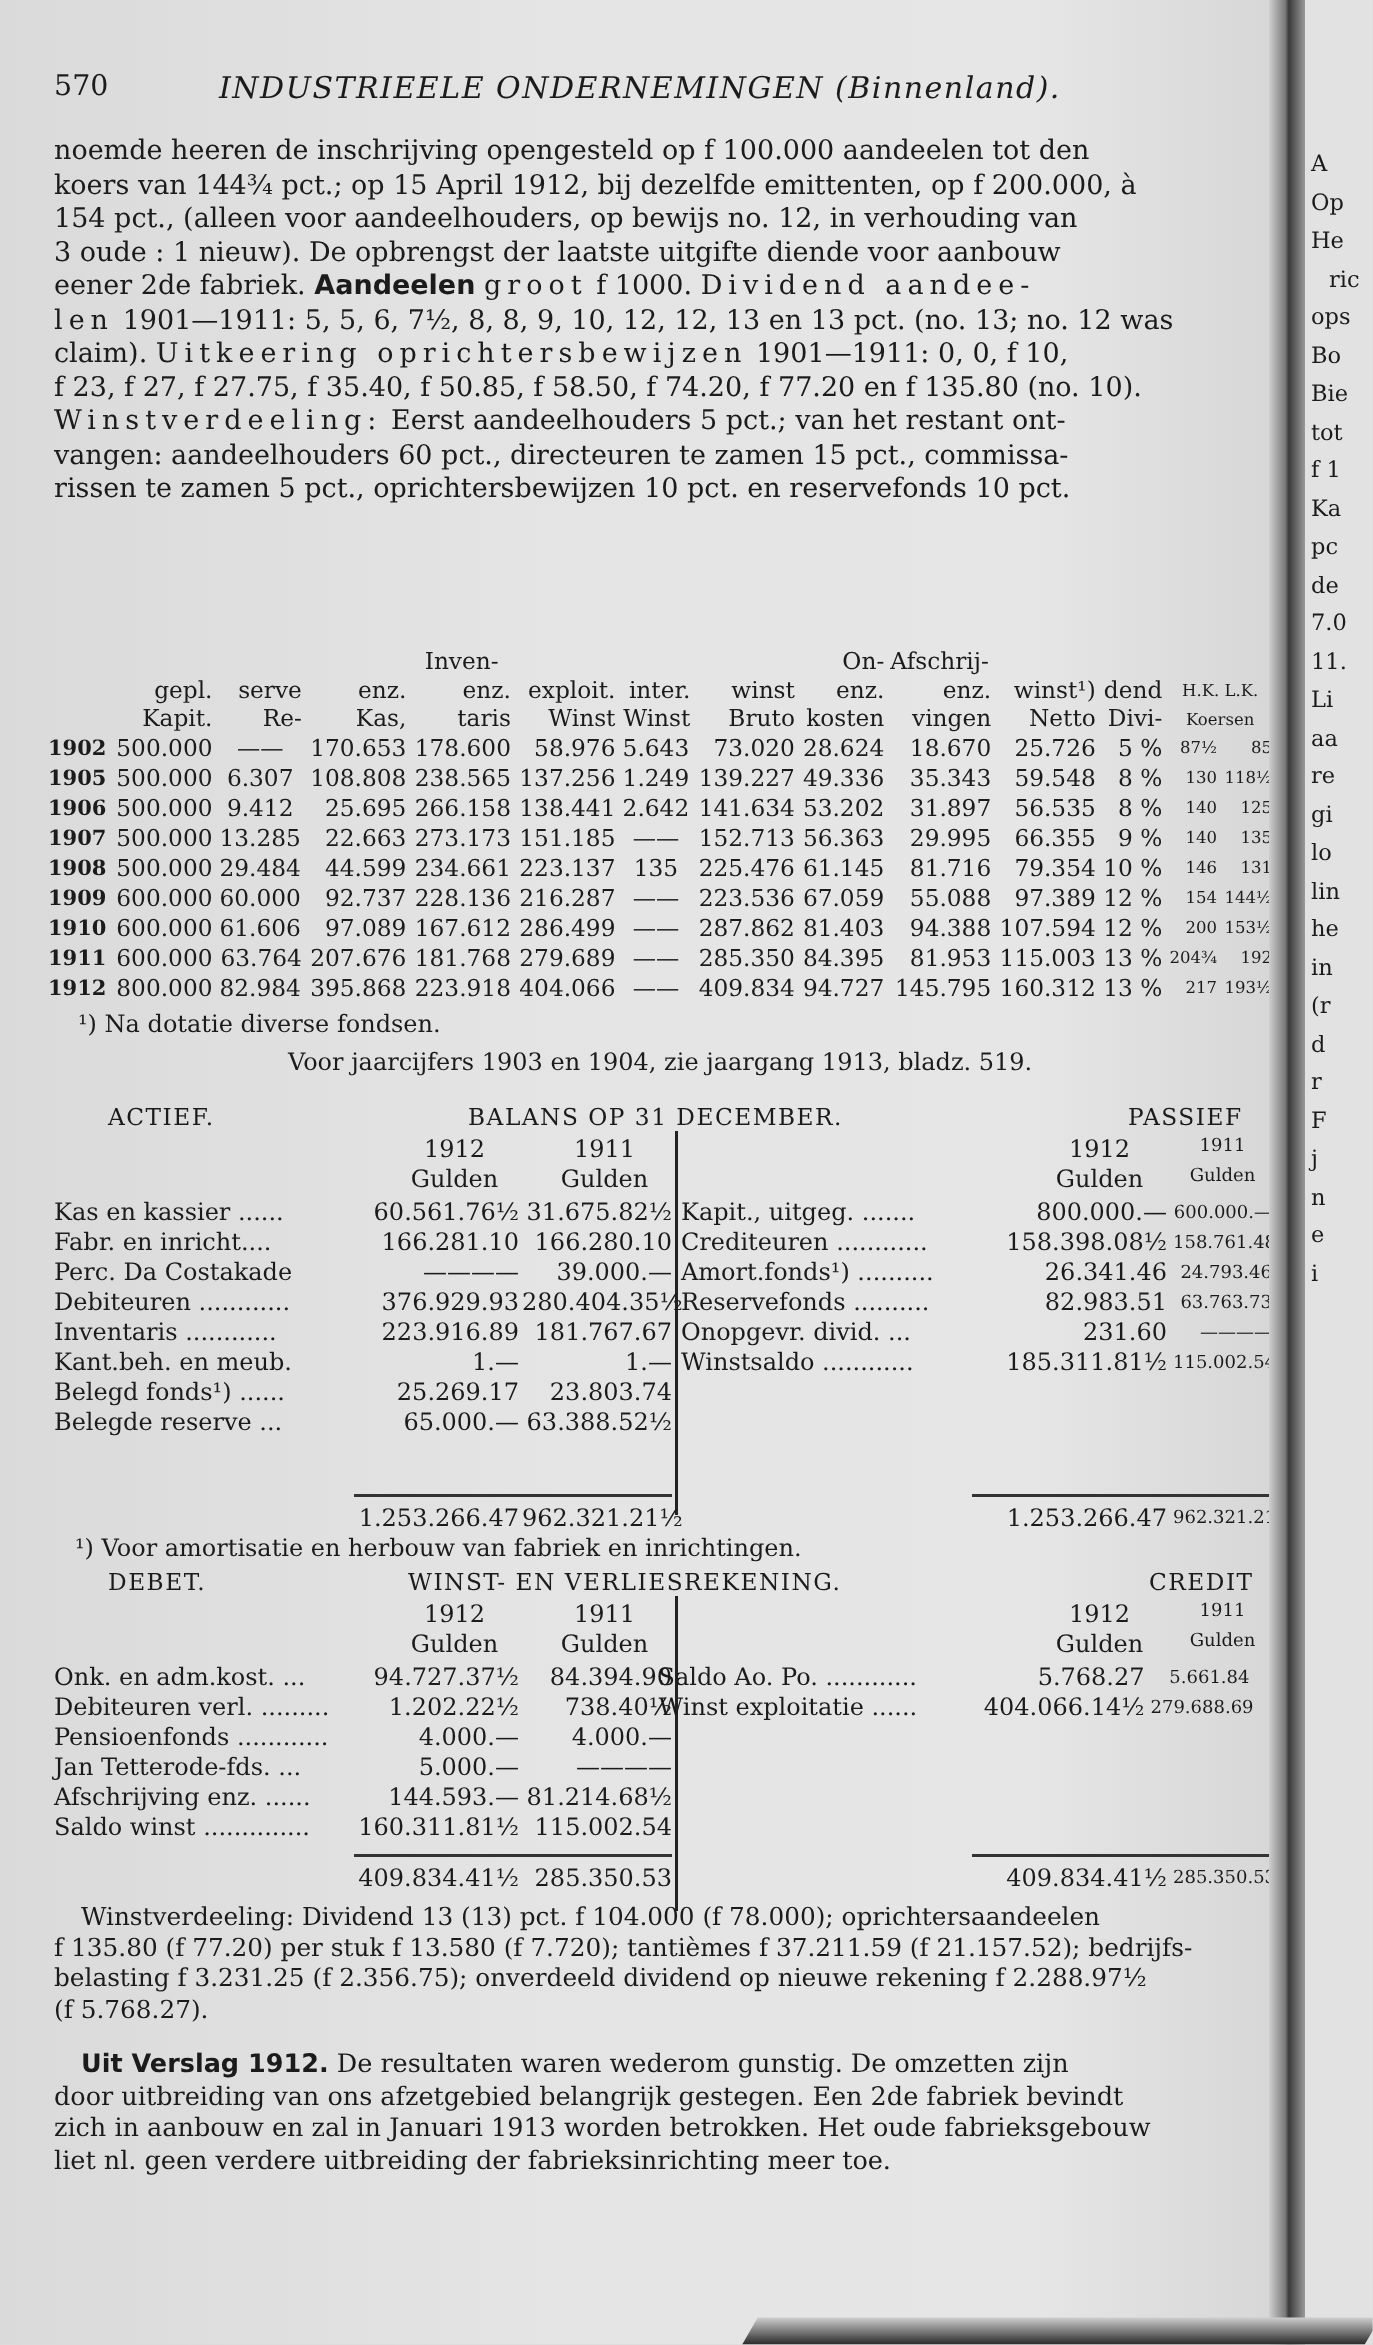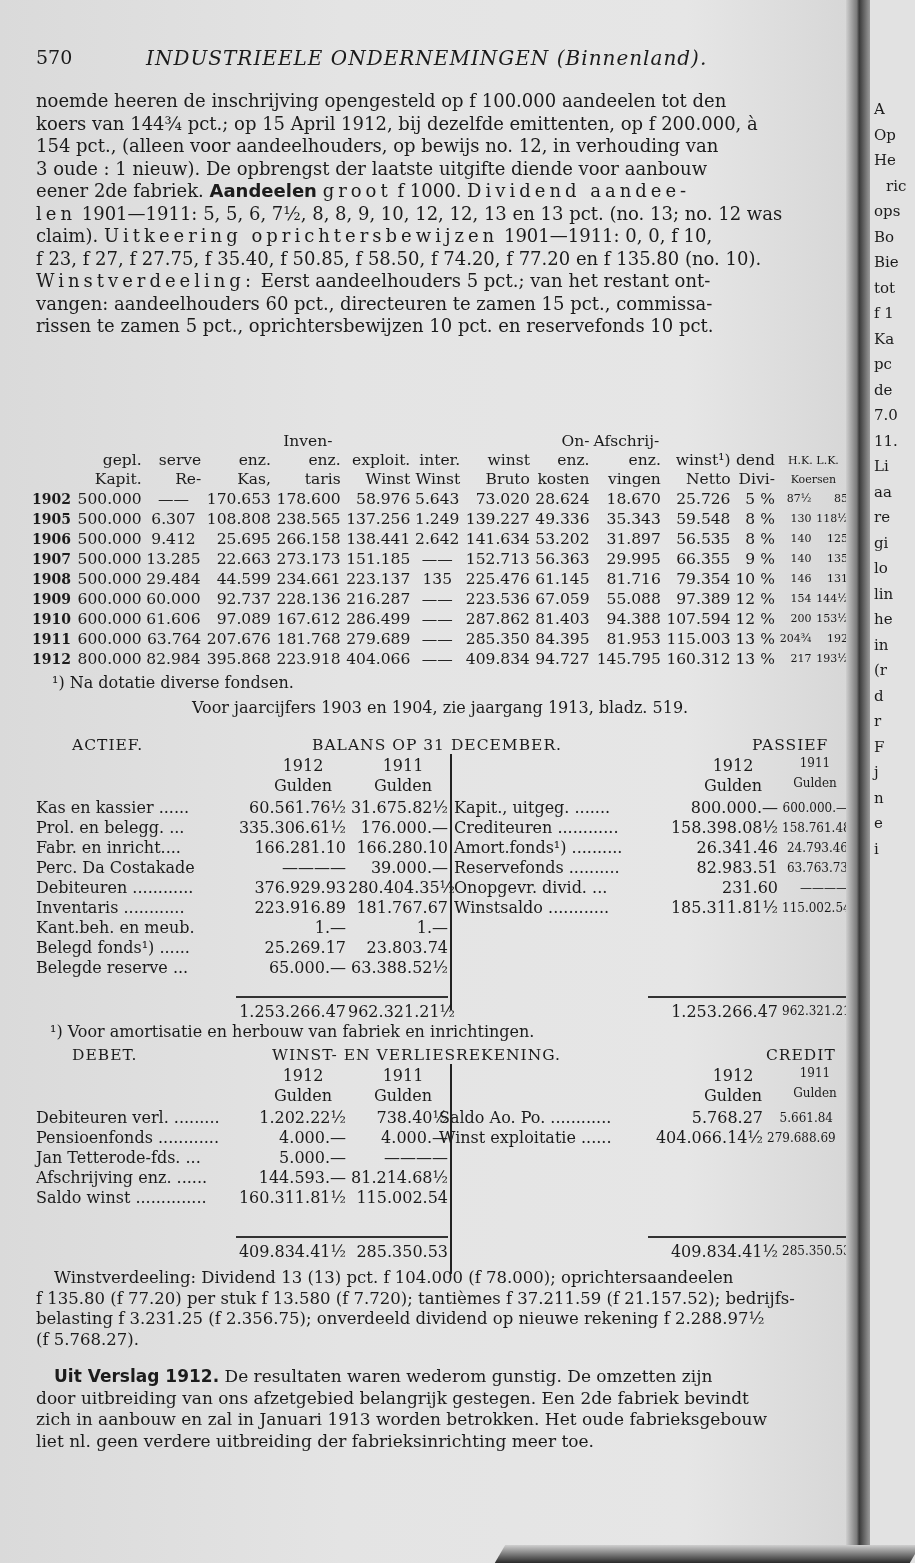--- a/index.html
+++ b/index.html
@@ -309,25 +309,20 @@
 
     <div class="vline" style="left:414px; top:18px; height:256px;"></div>
 
     <div id="actief-rows" style="position:absolute; left:0; top:62px; width:412px;">
         <div class="row" style="position: relative;">
           <span class="lbl" style="left: 0px; top: 0px;">Kas en kassier ......</span>
           <span class="col" style="left: 186px; width: 124px; top: 0px;">60.561.76½</span>
           <span class="col" style="left: 312px; width: 100px; top: 0px;">31.675.82½</span>
         </div>
         <div class="row" style="position: relative;">
-          <span class="lbl" style="left: 0px; top: 0px;">Prol. en belegg. ...</span>
-          <span class="col" style="left: 186px; width: 124px; top: 0px;">335.306.61½</span>
-          <span class="col" style="left: 312px; width: 100px; top: 0px;">176.000.—</span>
-        </div>
-        <div class="row" style="position: relative;">
           <span class="lbl" style="left: 0px; top: 0px;">Fabr. en inricht....</span>
           <span class="col" style="left: 186px; width: 124px; top: 0px;">166.281.10</span>
           <span class="col" style="left: 312px; width: 100px; top: 0px;">166.280.10</span>
         </div>
         <div class="row" style="position: relative;">
           <span class="lbl" style="left: 0px; top: 0px;">Perc. Da Costakade</span>
           <span class="col" style="left: 186px; width: 124px; top: 0px;">————</span>
           <span class="col" style="left: 312px; width: 100px; top: 0px;">39.000.—</span>
         </div>
         <div class="row" style="position: relative;">
@@ -409,20 +404,25 @@
     <span class="col" style="left:322px; width:90px; top:40px; text-align:center;">Gulden</span>
 
     <span class="col" style="left:652px; width:90px; top:20px; text-align:center;">1912</span>
     <span class="col narrow" style="left:746px; width:66px; top:20px; text-align:center;">1911</span>
     <span class="col" style="left:652px; width:90px; top:40px; text-align:center;">Gulden</span>
     <span class="col narrow" style="left:746px; width:66px; top:40px; text-align:center;">Gulden</span>
 
     <div class="vline" style="left:414px; top:18px; height:210px;"></div>
 
     <div id="debet-rows" style="position:absolute; left:0; top:62px; width:412px;">
+        <div class="row" style="position: relative;">
+          <span class="lbl" style="left: 0px; top: 0px;">Onk. en adm.kost. ...</span>
+          <span class="col" style="left: 186px; width: 124px; top: 0px;">94.727.37½</span>
+          <span class="col" style="left: 312px; width: 100px; top: 0px;">84.394.90</span>
+        </div>
         <div class="row" style="position: relative;">
           <span class="lbl" style="left: 0px; top: 0px;">Debiteuren verl. .........</span>
           <span class="col" style="left: 186px; width: 124px; top: 0px;">1.202.22½</span>
           <span class="col" style="left: 312px; width: 100px; top: 0px;">738.40½</span>
         </div>
         <div class="row" style="position: relative;">
           <span class="lbl" style="left: 0px; top: 0px;">Pensioenfonds ............</span>
           <span class="col" style="left: 186px; width: 124px; top: 0px;">4.000.—</span>
           <span class="col" style="left: 312px; width: 100px; top: 0px;">4.000.—</span>
         </div>

